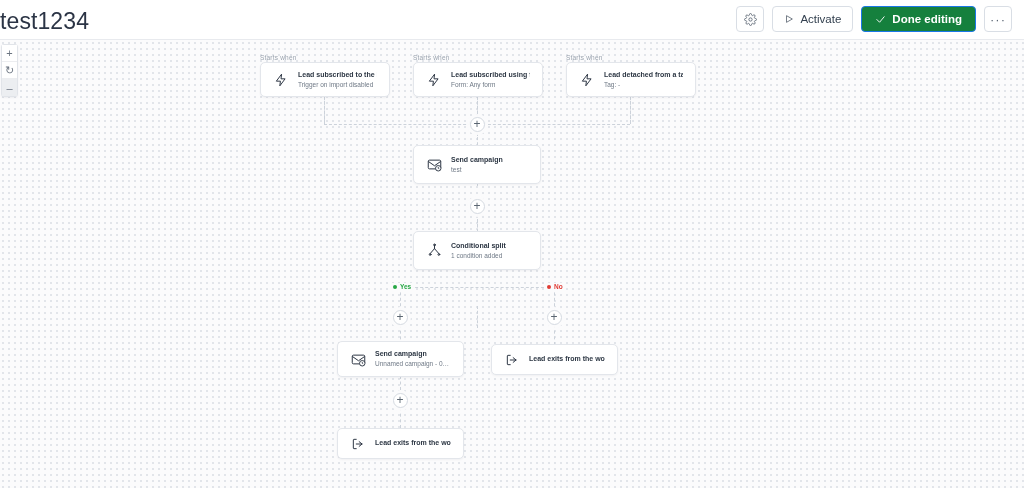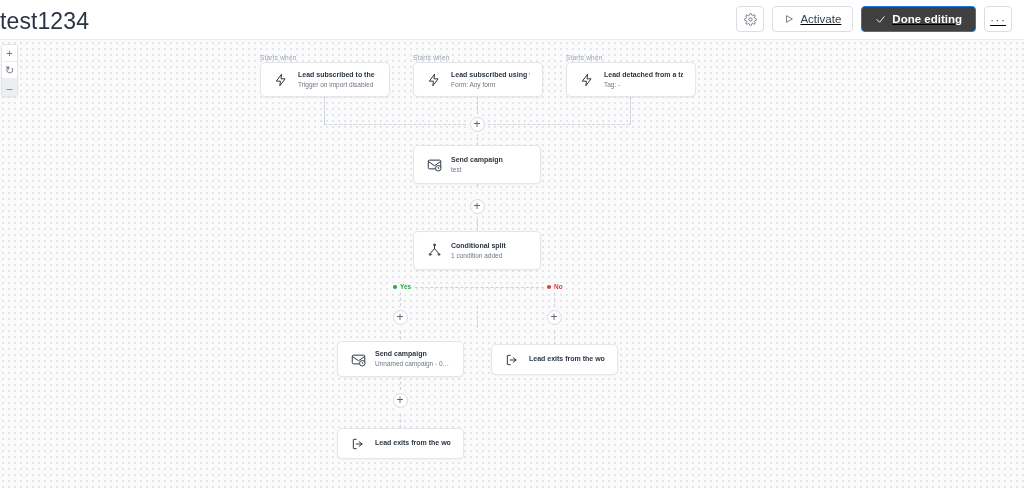--- a/index.html
+++ b/index.html
@@ -17,31 +17,31 @@
     background: #ffffff;
     display: flex; align-items: center;
     border-bottom: 1px solid #e8eaee;
   }
   .page-title {
     position: absolute; left: 0px; top: 8px;
     font-size: 23px; color: #2b3445; letter-spacing: .1px;
   }
   .header-actions {
     position: absolute; right: 12px; top: 6px;
-    display: flex; align-items: center; gap: 8px; text-decoration: underline;
+    display: flex; align-items: center; gap: 8px;
   }
   .btn {
     height: 26px; border: 1px solid #d9dee5; background: #fff;
     border-radius: 4px; display: flex; align-items: center; justify-content: center;
     gap: 6px; font-size: 11.5px; color: #33404f; cursor: pointer;
     padding: 0 11px; white-space: nowrap;
   }
   .btn-icon-only { width: 28px; padding: 0; }
   .btn-primary {
-    background: #404040; border-color: #1a77e8; color: #ffffff; font-weight: bold;
+    background: #15803d; border-color: #1a77e8; color: #ffffff; font-weight: bold;
     padding: 0 13px;
   }
   .btn-more { width: 28px; padding: 0; letter-spacing: 1px; color: #5a6573; font-size: 13px; }
   .ic { display: inline-flex; align-items: center; }
 
   
   .canvas {
     position: absolute; top: 40px; left: 0;
     width: 1024px; height: 448px;
     background-color: #fbfbfc;

